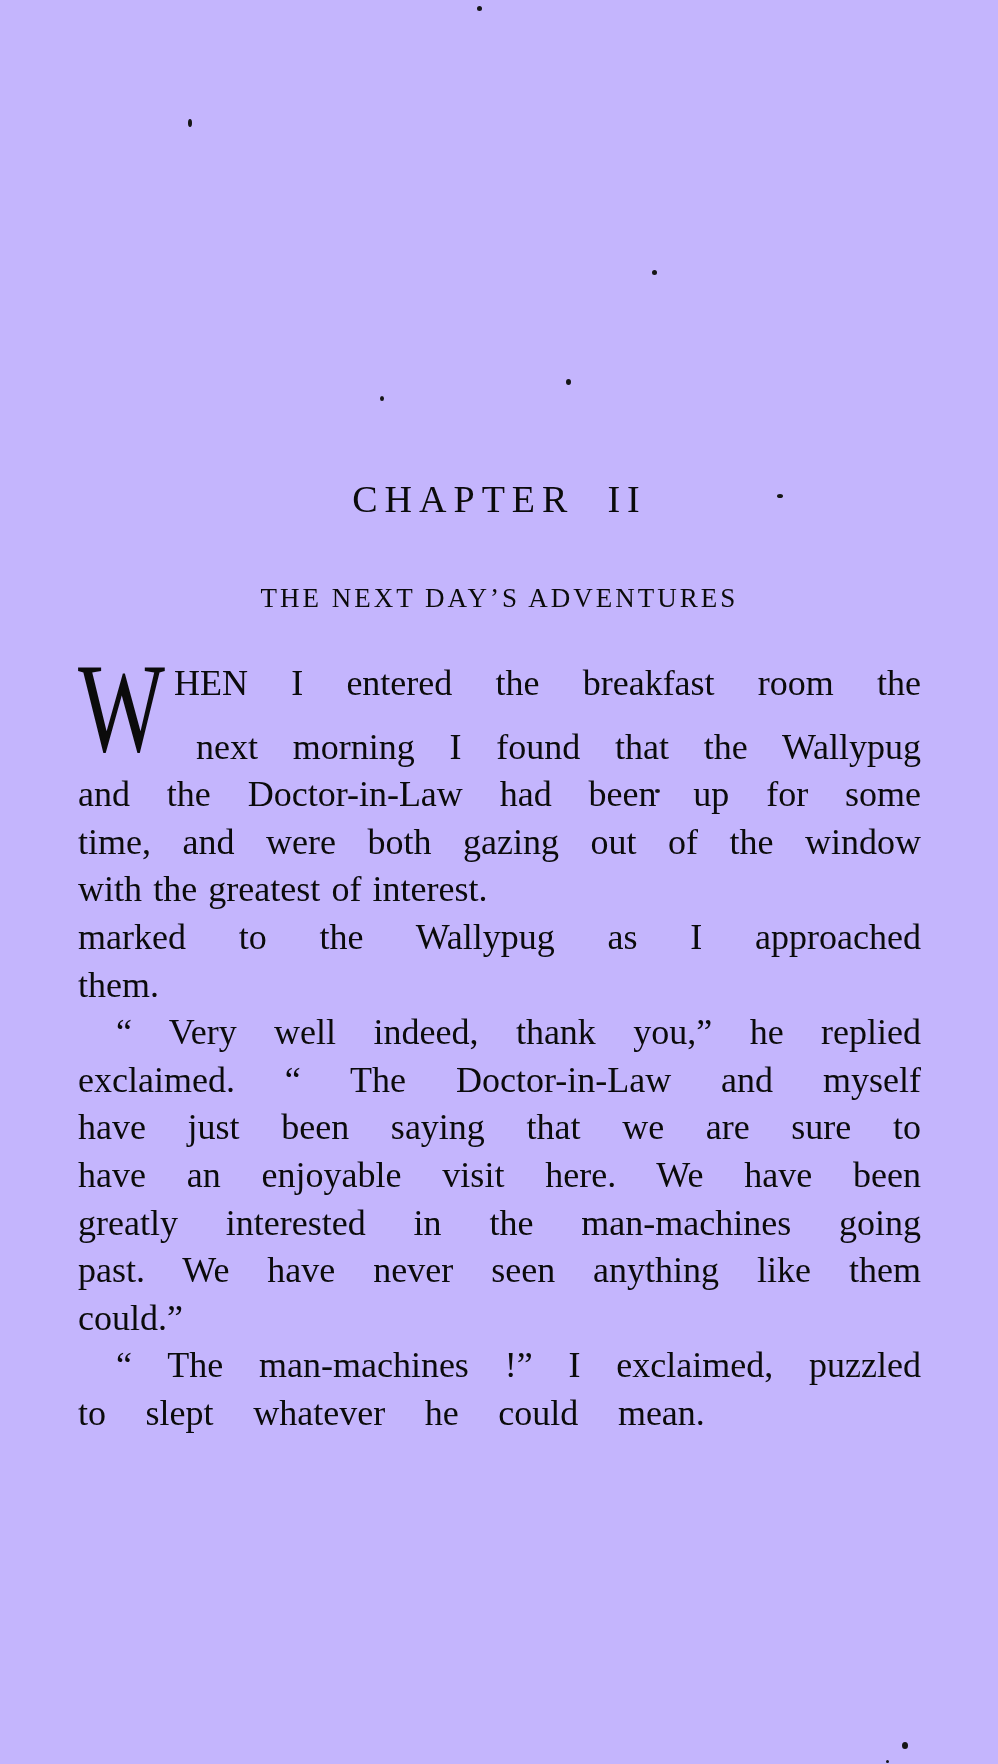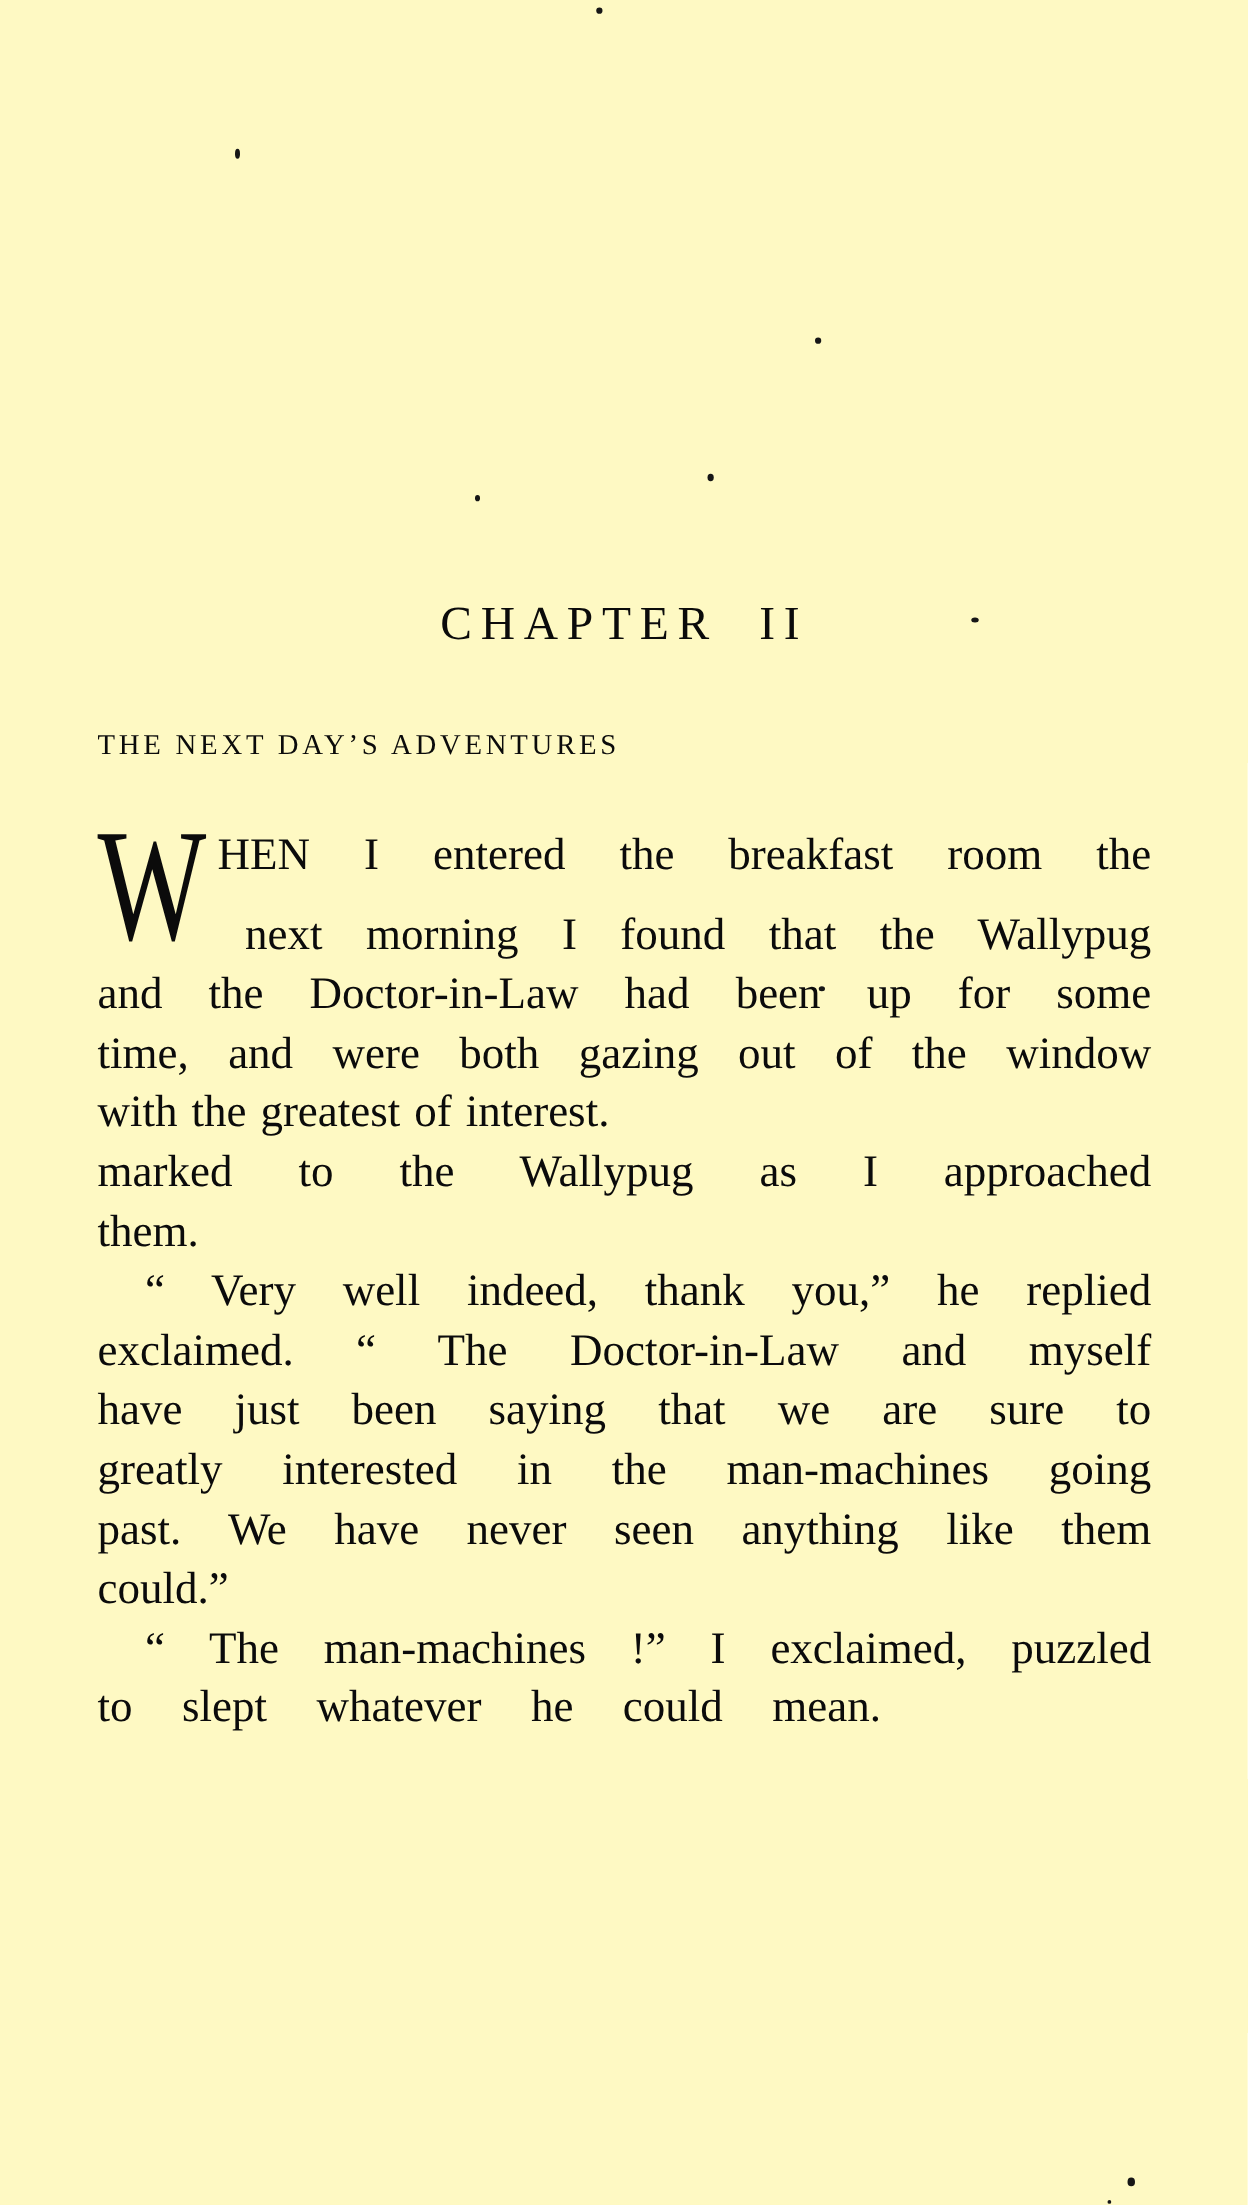--- a/index.html
+++ b/index.html
@@ -6,38 +6,38 @@
   body {
     width: 998px; height: 1764px;
     background: #ffffff;
     font-family: "Liberation Serif", "DejaVu Serif", serif;
     color: #0b0b0b;
     overflow: hidden;
   }
   .page {
     position: relative;
     width: 998px; height: 1764px;
-    background: #fef9c3;
+    background: #c4b5fd;
   }
   .chapter-heading {
     position: absolute;
     top: 477px; left: 78px; width: 843px;
     margin: 0;
     text-align: center;
     font-size: 38px;
     font-weight: 400;
     letter-spacing: 7px;
     white-space: pre;
   }
   .chapter-subtitle {
     position: absolute;
     top: 583px; left: 78px; width: 843px;
     margin: 0;
-    text-align: left;
-    font-size: 23px;
+    text-align: center;
+    font-size: 27px;
     font-weight: 400;
     letter-spacing: 3px;
     white-space: pre;
   }
   .page-body {
     position: absolute;
     top: 660px; left: 78px; width: 843px;
   }
   .para { position: relative; margin: 0; }
   .line {
@@ -84,20 +84,21 @@
         <div class="line">with the greatest of interest.</div>
       </div>
       <div class="para">
         <div class="line just">marked to the Wallypug as I approached</div>
         <div class="line">them.</div>
       </div>
       <div class="para">
         <div class="line just indent">“ Very well indeed, thank you,” he replied</div>
         <div class="line just">exclaimed.  “ The Doctor-in-Law and myself</div>
         <div class="line just">have just been saying that we are sure to</div>
+        <div class="line just">have an enjoyable visit here.  We have been</div>
         <div class="line just">greatly interested in the man-machines going</div>
         <div class="line just">past.  We have never seen anything like them</div>
         <div class="line">could.”</div>
       </div>
       <div class="para">
         <div class="line just indent">“ The man-machines !” I exclaimed, puzzled</div>
         <div class="line spread">to slept whatever he could mean.</div>
       </div>
     </div>
   <div>

